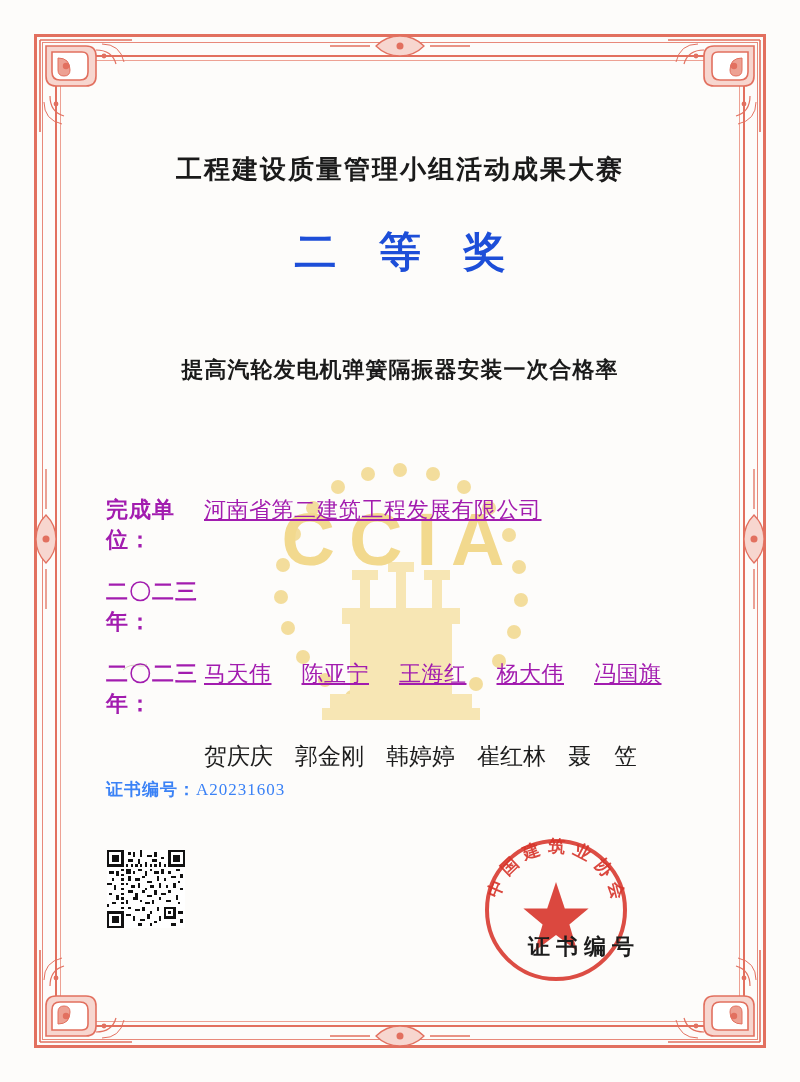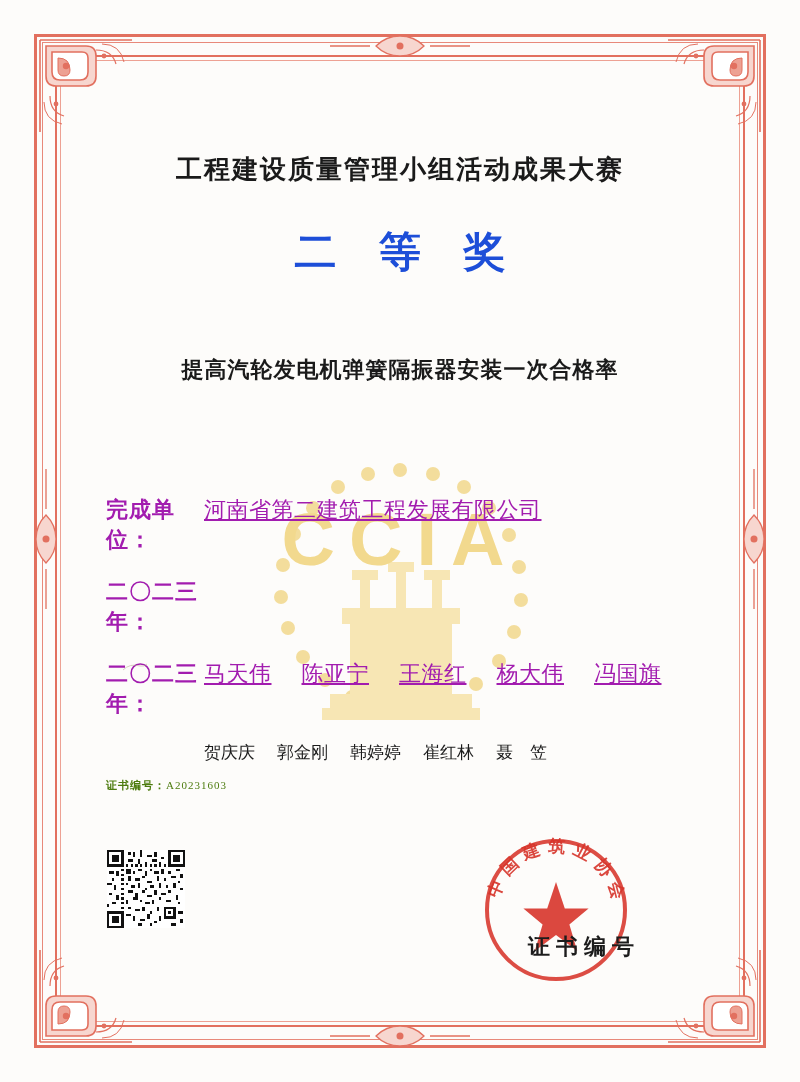--- a/index.html
+++ b/index.html
@@ -163,31 +163,31 @@
   }
   .members-line {
     display: flex;
     gap: 30px;
     margin-bottom: 12px;
   }
   .members-line2 {
     display: flex;
     gap: 22px;
     margin-left: 98px;
-    font-size: 17px;
+    font-size: 23px;
     color: #1c1c1c;
   }
   .member { white-space: nowrap; }
 
   .cert-no {
     position: absolute;
     top: 718px;
     left: 46px;
-    font-size: 11px;
-    color: #4d7c0f;
+    font-size: 17px;
+    color: #3b82f6;
     letter-spacing: 1px;
   }
   .cert-no .label { font-weight: 600; }
 
   
   .qr {
     position: absolute;
     left: 47px;
     top: 790px;
     width: 78px;

